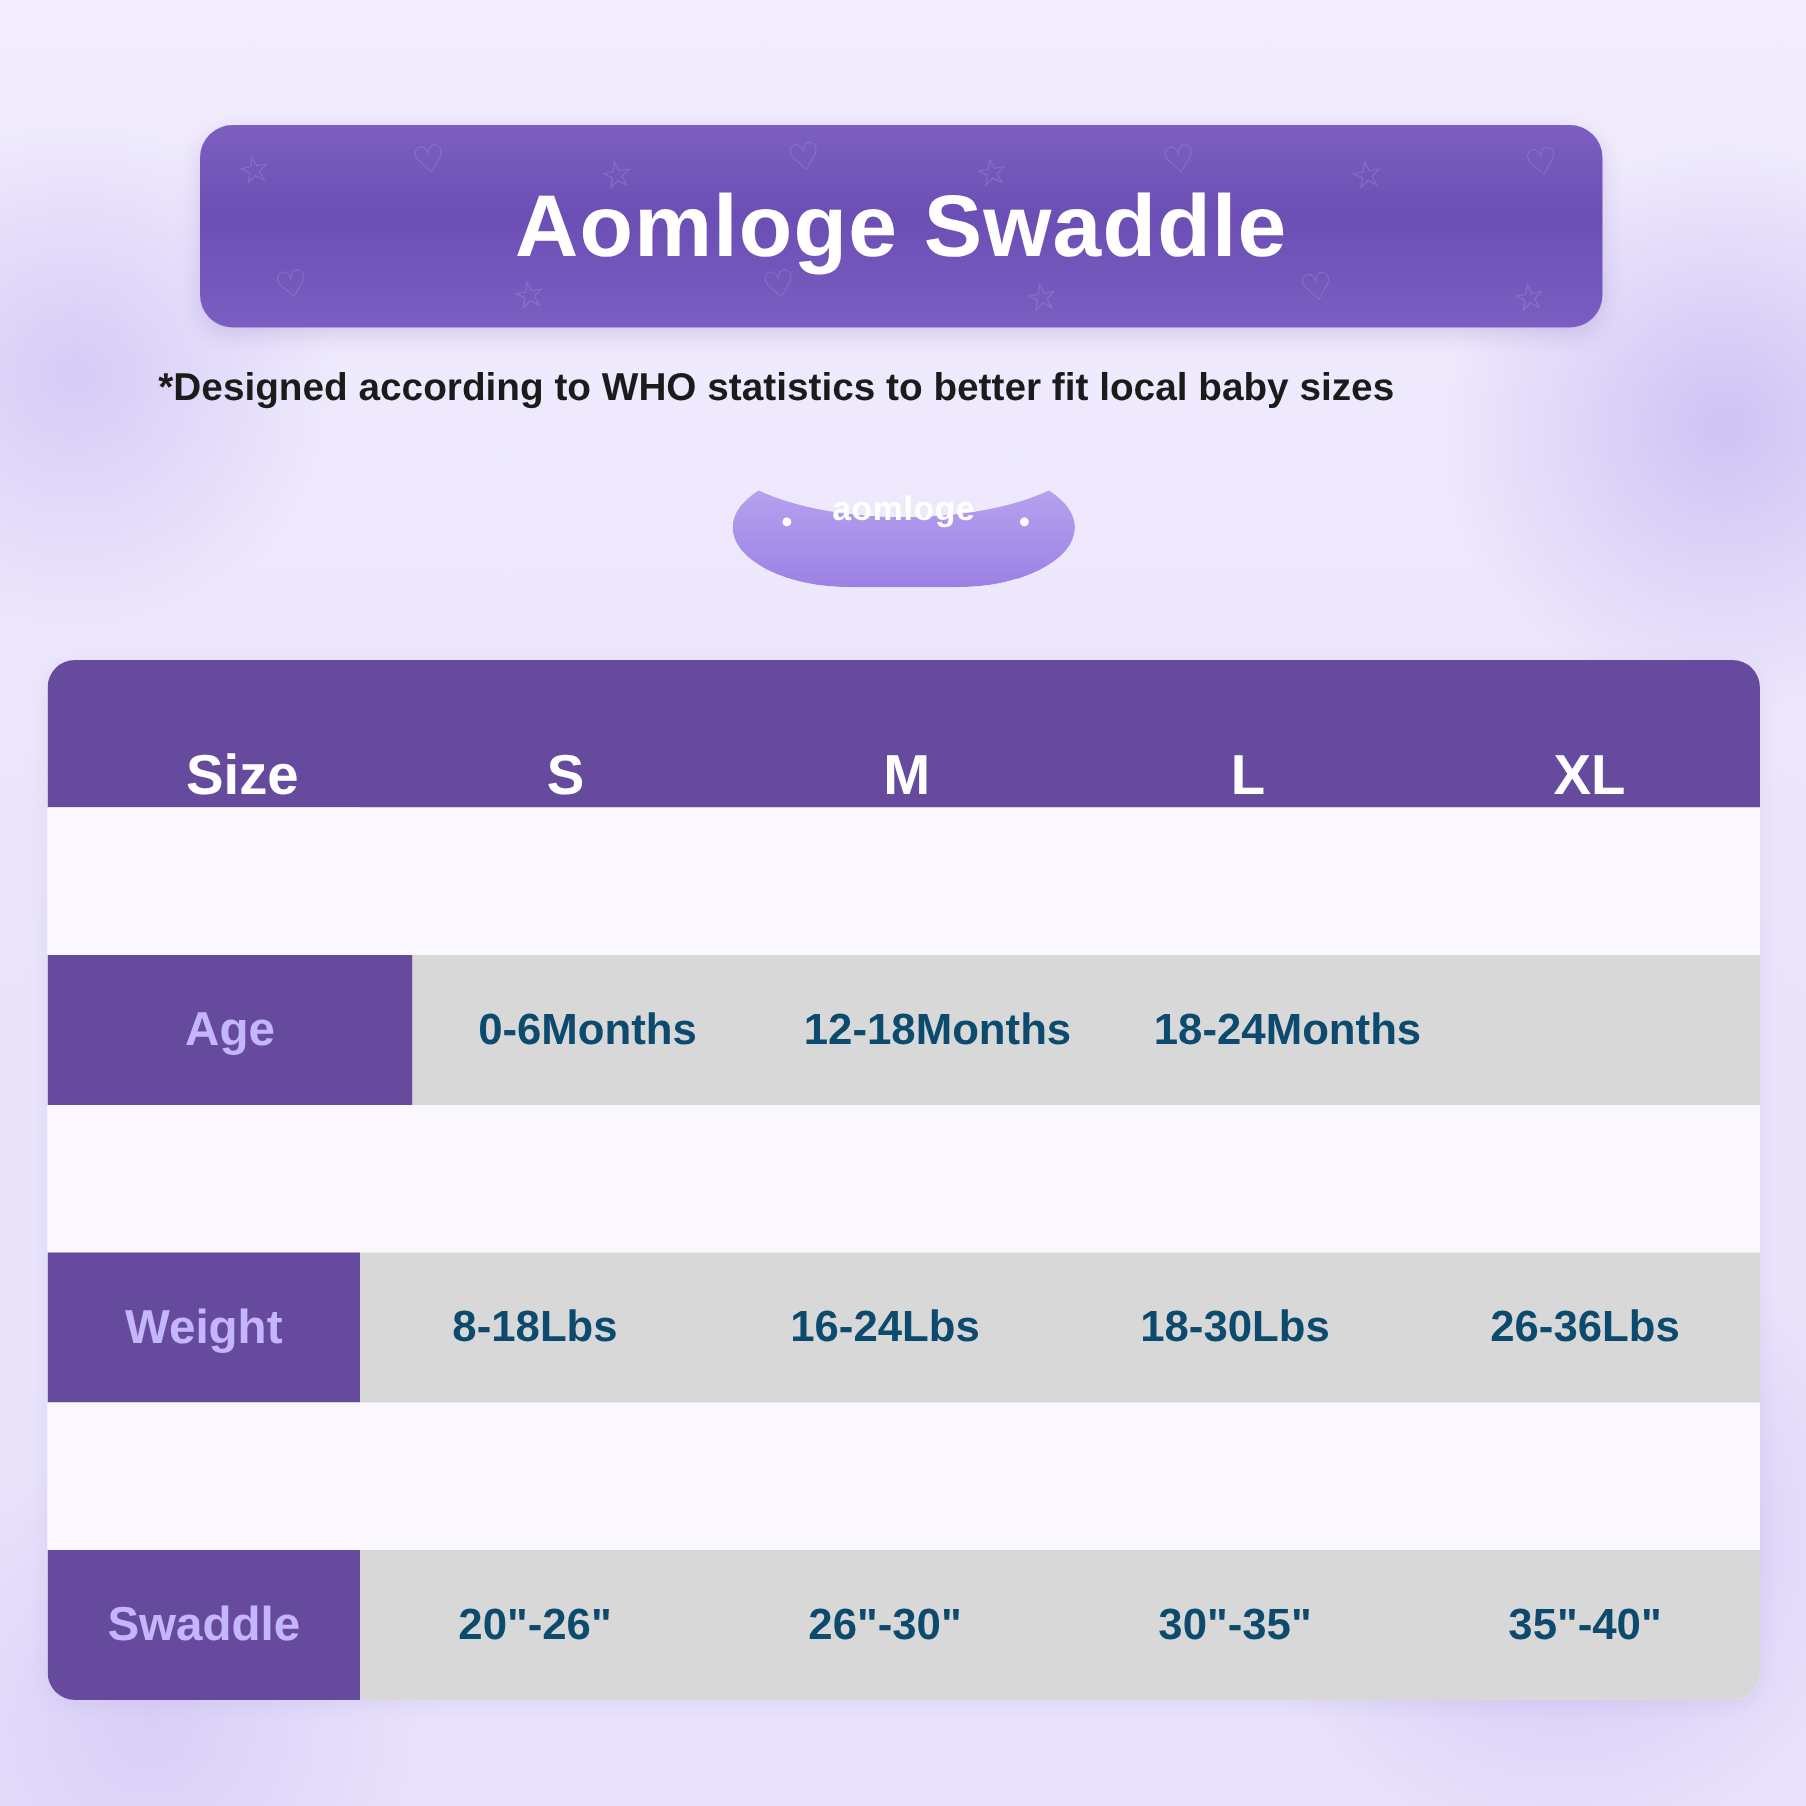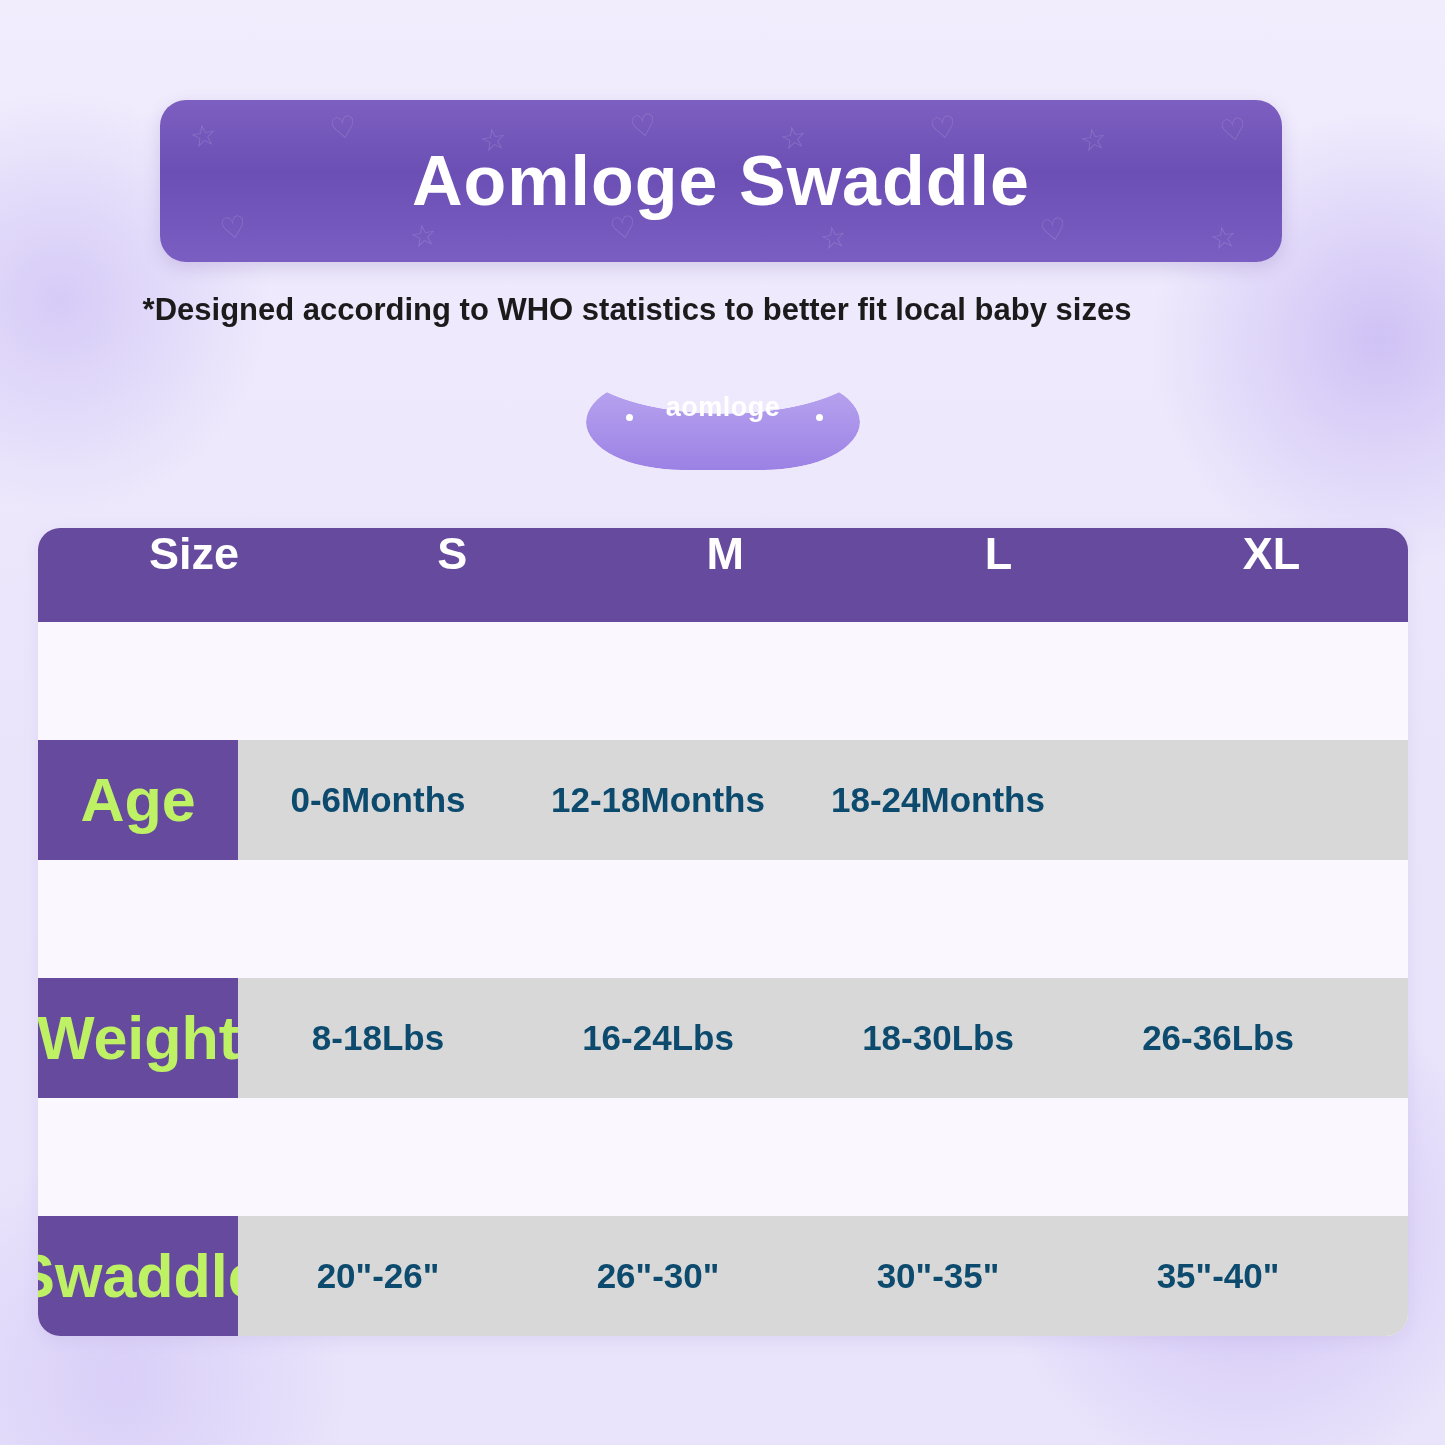--- a/index.html
+++ b/index.html
@@ -59,21 +59,21 @@
     height: 100%;
     color: #ffffff;
     font-size: 70px;
     font-weight: bold;
     letter-spacing: 1px;
   }
 
   
   .subtitle {
     position: absolute;
-    left: 16px;
+    left: 0;
     top: 292px;
     width: 1242px;
     text-align: center;
     font-size: 31px;
     font-weight: bold;
     color: #1b1b1b;
   }
 
   
   .logo-wrap {
@@ -122,22 +122,22 @@
     top: 528px;
     width: 1370px;
     border-radius: 22px;
     overflow: hidden;
     background: #ffffff;
     box-shadow: 0 4px 16px rgba(120,95,175,0.10);
   }
   .t-head {
     display: flex;
     background: #664a9e;
-    height: 94px;
-    align-items: flex-start;
+    height: 118px;
+    align-items: flex-end;
     padding-left: 34px;
   }
   .t-head .cell {
     color: #ffffff;
     font-size: 45px;
     font-weight: bold;
     text-align: center;
   }
   .col-label { width: 250px; }
   .col-data  { width: 280px; }
@@ -151,24 +151,24 @@
     width: 250px;
     background: #faf8fe;
   }
 
   .t-row {
     display: flex;
     height: 120px;
     align-items: stretch;
   }
   .t-row .rowlabel {
-    width: 200px;
+    width: 292px;
     background: #664a9e;
-    color: #bef264;
-    font-size: 61px;
+    color: #c4b5fd;
+    font-size: 38px;
     font-weight: bold;
     display: flex;
     align-items: center;
     justify-content: center;
   }
   .t-row .values {
     flex: 1;
     background: #d8d8d8;
     display: flex;
     align-items: center;

